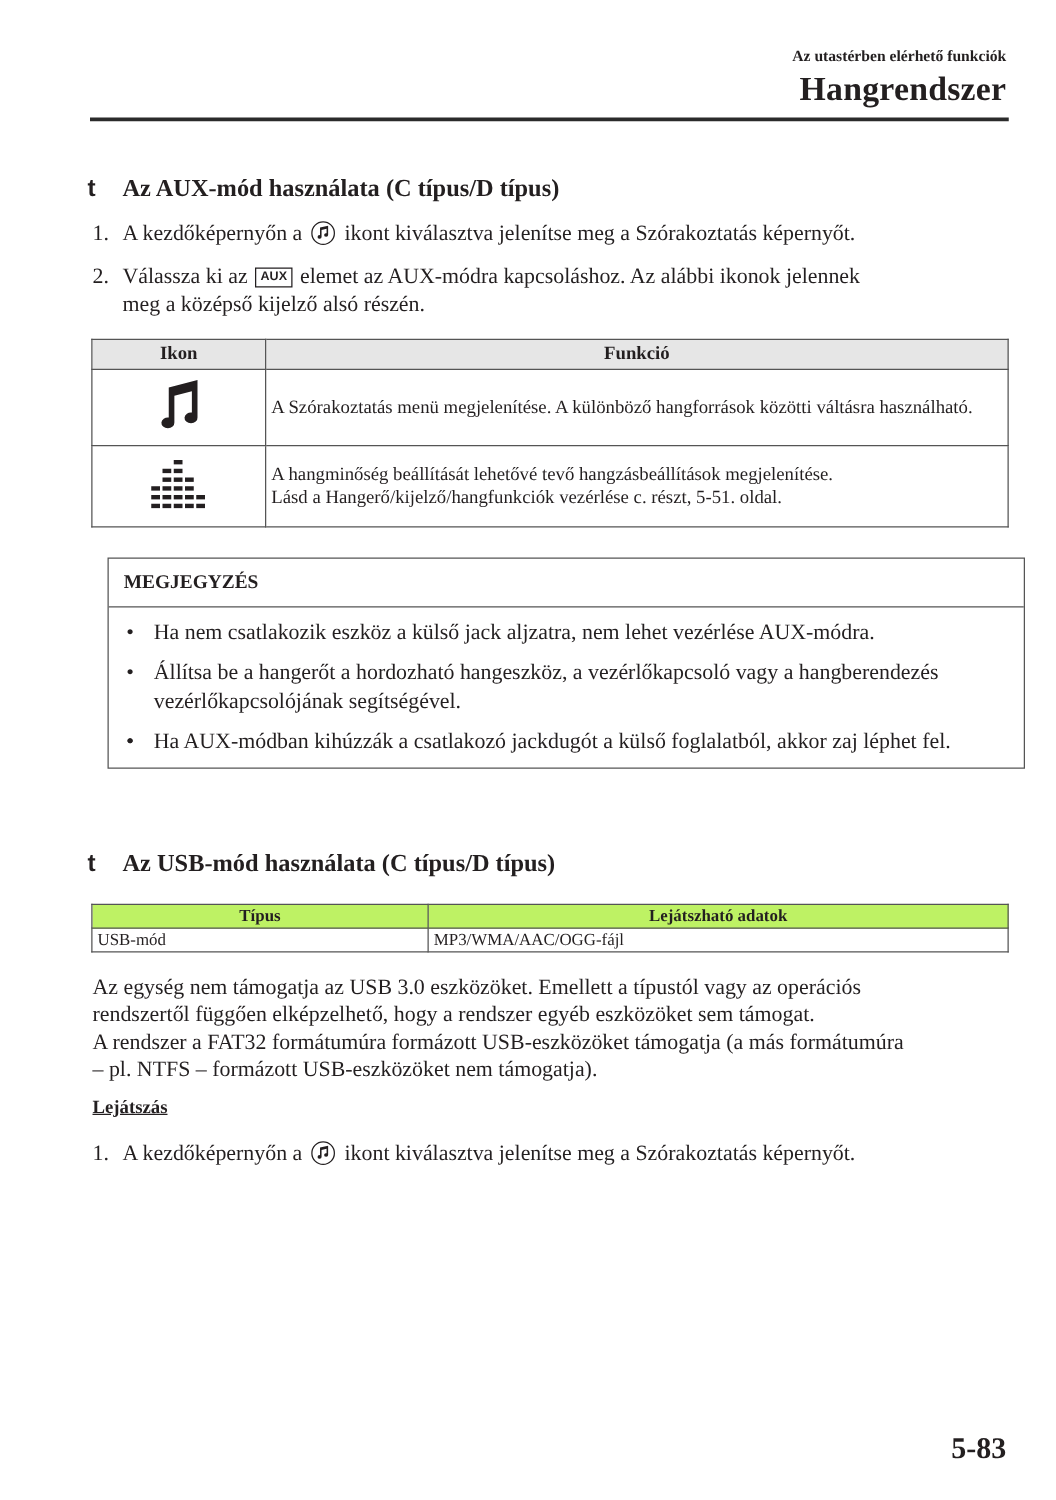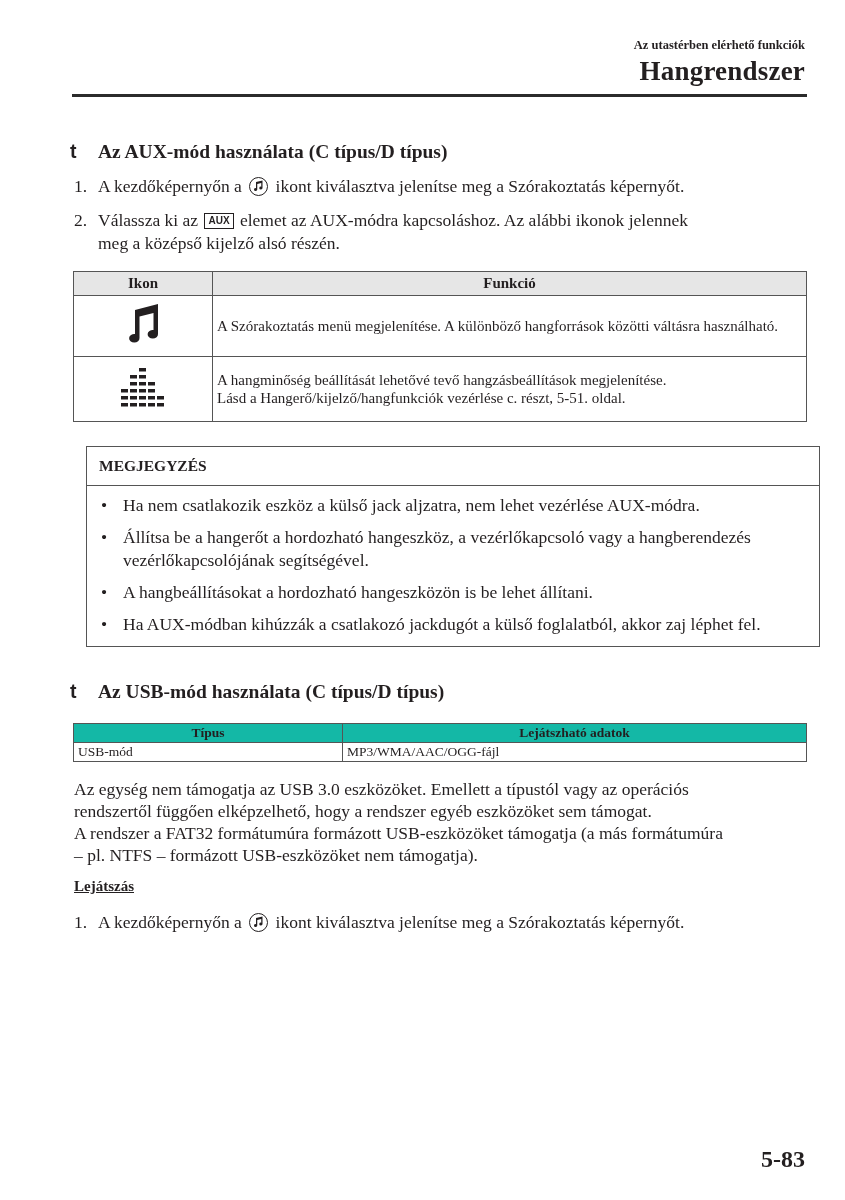--- a/index.html
+++ b/index.html
@@ -44,21 +44,21 @@
   .icon-table tr.r1 td { height: 54px; }
   .icon-table tr.r2 td { height: 58px; }
   .note-box { left: 86px; top: 446px; width: 732px; border: 1.2px solid #555; }
   .note-title { font-size: 15.5px; font-weight: bold; padding: 10px 12px; border-bottom: 1.2px solid #555; height: 18px; }
   .note-list { list-style: none; margin: 0; padding: 8px 12px 8px 12px; font-size: 17.5px; line-height: 23px; }
   .note-list li { position: relative; padding-left: 24px; margin-bottom: 9px; }
   .note-list li:last-child { margin-bottom: 2px; }
   .note-list li .bullet { position: absolute; left: 2px; top: 0; }
   .usb-table { left: 73px; top: 723px; width: 734px; font-size: 13.5px; }
   .usb-table th, .usb-table td { border: 1px solid #555; padding: 0 4px; height: 18px; }
-  .usb-table th { background: #14b8a6; font-weight: bold; text-align: center; }
+  .usb-table th { background: #bef264; font-weight: bold; text-align: center; }
   .paragraph { left: 74px; font-size: 17.5px; line-height: 22px; width: 740px; }
   .subheading { left: 74px; font-size: 15px; font-weight: bold; text-decoration: underline; }
   .page-number { right: 40px; top: 1146px; font-size: 24px; font-weight: bold; }
 </style>
 </head>
 <body>
 
 <div class="abs header-sub">Az utastérben elérhető funkciók</div>
 <div class="abs header-title">Hangrendszer</div>
 <div class="abs header-rule"></div>
@@ -138,21 +138,21 @@
       </td>
     </tr>
   </tbody>
 </table>
 
 <div class="abs note-box">
   <div class="note-title">MEGJEGYZÉS</div>
   <ul class="note-list">
     <li><span class="bullet">•</span><span>Ha nem csatlakozik eszköz a külső jack aljzatra, nem lehet vezérlése AUX-módra.</span></li>
     <li><span class="bullet">•</span><span>Állítsa be a hangerőt a hordozható hangeszköz, a vezérlőkapcsoló vagy a hangberendezés vezérlőkapcsolójának segítségével.</span></li>
-    <li><span class="bullet">•</span><span>A hangbeállításokat a hordozható hangeszközön is be lehet állítani.</span></li>
+    <li><span class="bullet">•</span></li>
     <li><span class="bullet">•</span><span>Ha AUX-módban kihúzzák a csatlakozó jackdugót a külső foglalatból, akkor zaj léphet fel.</span></li>
   </ul>
 </div>
 
 <div class="abs section-heading" style="top:680px;">
   <span class="marker">t</span>
   <span>Az USB-mód használata (C típus/D típus)</span>
 </div>
 
 <table class="abs usb-table">

